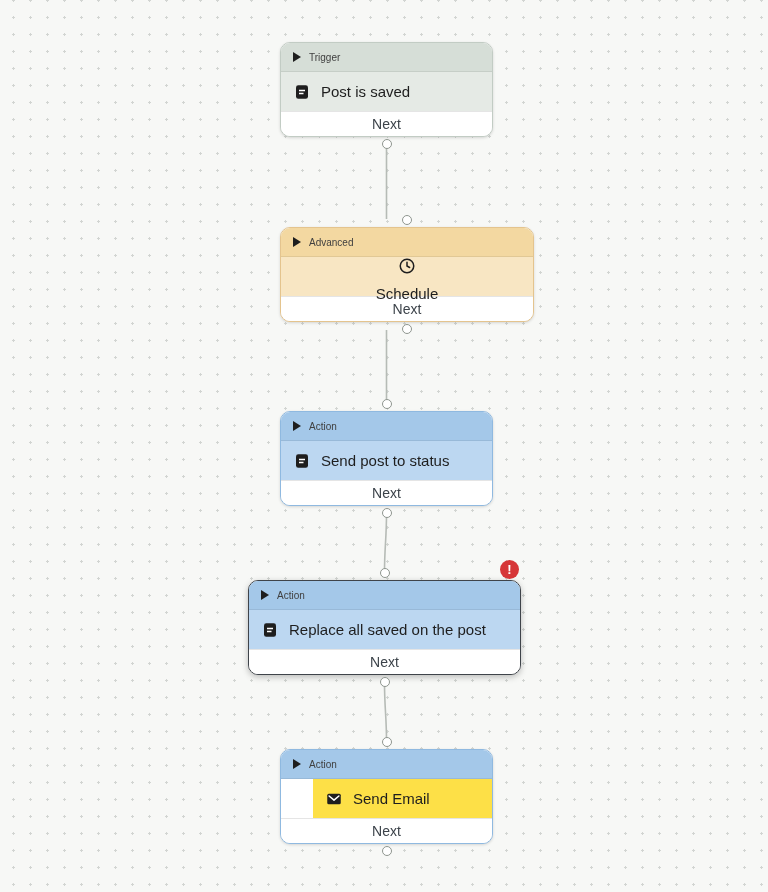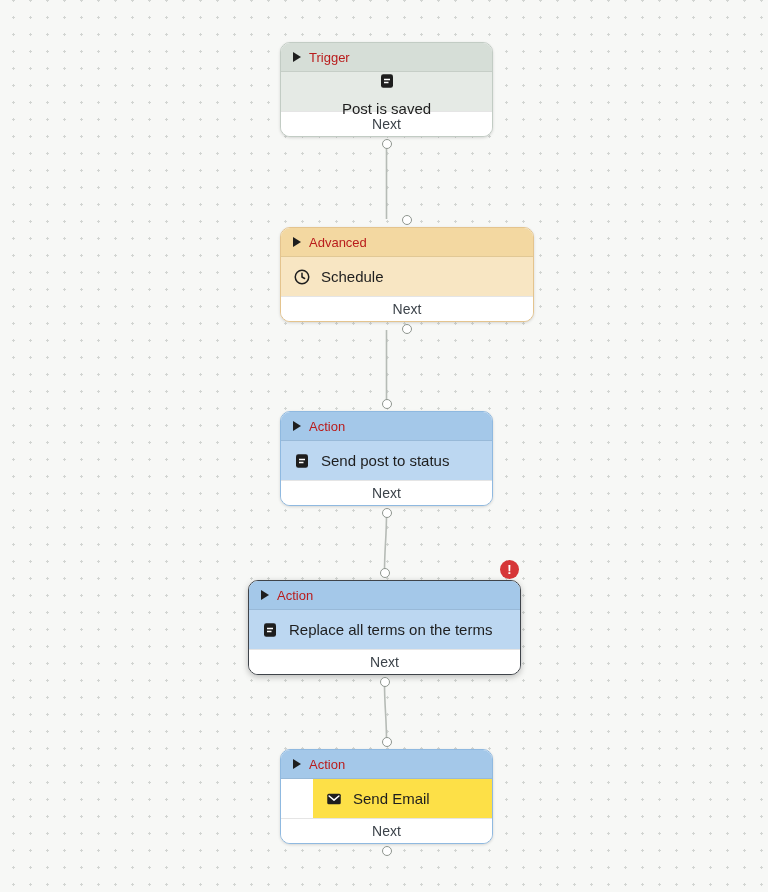--- a/index.html
+++ b/index.html
@@ -45,22 +45,22 @@
     display: flex;
     align-items: center;
     gap: 8px;
     height: 29px;
     padding: 0 12px;
     border-radius: 9px 9px 0 0;
     border-bottom: 1px solid rgba(0,0,0,0.07);
   }
   .caret { flex: 0 0 auto; display: block; }
   .category {
-    font-size: 13px;
-    color: #b91c1c;
+    font-size: 10px;
+    color: #404040;
   }
   .node-body {
     display: flex;
     align-items: center;
     gap: 10px;
     height: 39px;
     padding: 0 12px;
   }
   .body-icon { flex: 0 0 auto; display: block; }
   .title {
@@ -122,42 +122,42 @@
     <path class="edge" d="M384.5,683 C384.5,707 386.5,717 386.5,741" style="stroke: rgb(182, 187, 182);"></path>
   </svg>
 
   <div class="node" style="left: 280px; top: 42px; width: 213px; border-color: rgb(194, 204, 196);">
     <div class="node-header" style="background-color: rgb(214, 222, 215);">
       <svg class="caret" width="8" height="10" viewBox="0 0 8 10">
         <polygon points="0,0 8,5 0,10" fill="#1e1e1e"></polygon>
       </svg>
       <span class="category">Trigger</span>
     </div>
-    <div class="node-body" style="background-color: rgb(229, 234, 229); flex-direction: column;">
+    <div class="node-body" style="background-color: rgb(229, 234, 229);">
       <svg class="body-icon" width="18" height="18" viewBox="0 0 24 24">
         <rect x="4" y="3" width="16" height="18" rx="3" fill="#1e1e1e"></rect>
         <rect x="8" y="9" width="8" height="2" fill="#ffffff"></rect>
         <rect x="8" y="13" width="6" height="2" fill="#ffffff"></rect>
       </svg>
       <span class="title">Post is saved</span>
     </div>
     <div class="node-footer">
       <span class="footer-label">Next</span>
     </div>
     <span class="handle handle-out"></span>
   </div>
 
   <div class="node" style="left: 280px; top: 227px; width: 254px; border-color: rgb(228, 196, 142);">
     <div class="node-header" style="background-color: rgb(243, 216, 161);">
       <svg class="caret" width="8" height="10" viewBox="0 0 8 10">
         <polygon points="0,0 8,5 0,10" fill="#1e1e1e"></polygon>
       </svg>
       <span class="category">Advanced</span>
     </div>
-    <div class="node-body" style="background-color: rgb(248, 230, 195);">
+    <div class="node-body" style="background-color: rgb(248, 230, 195); flex-direction: column;">
       <svg class="body-icon" width="18" height="18" viewBox="0 0 24 24">
         <circle cx="12" cy="12" r="9" fill="none" stroke="#1e1e1e" stroke-width="2"></circle>
         <path d="M12 7 L12 12 L15.5 14" fill="none" stroke="#1e1e1e" stroke-width="2" stroke-linecap="round"></path>
       </svg>
       <span class="title">Schedule</span>
     </div>
     <div class="node-footer">
       <span class="footer-label">Next</span>
     </div>
     <span class="handle handle-in"></span>
@@ -193,21 +193,21 @@
         <polygon points="0,0 8,5 0,10" fill="#1e1e1e"></polygon>
       </svg>
       <span class="category">Action</span>
     </div>
     <div class="node-body" style="background-color: rgb(188, 215, 241);">
       <svg class="body-icon" width="18" height="18" viewBox="0 0 24 24">
         <rect x="4" y="3" width="16" height="18" rx="3" fill="#1e1e1e"></rect>
         <rect x="8" y="9" width="8" height="2" fill="#ffffff"></rect>
         <rect x="8" y="13" width="6" height="2" fill="#ffffff"></rect>
       </svg>
-      <span class="title">Replace all terms on the terms</span>
+      <span class="title">Replace all saved on the post</span>
     </div>
     <div class="node-footer">
       <span class="footer-label">Next</span>
     </div>
     <span class="handle handle-in"></span>
     <span class="handle handle-out"></span>
   </div>
 
   <div class="node" style="left: 280px; top: 749px; width: 213px; border-color: rgb(143, 185, 224);">
     <div class="node-header" style="background-color: rgb(164, 200, 233);">

